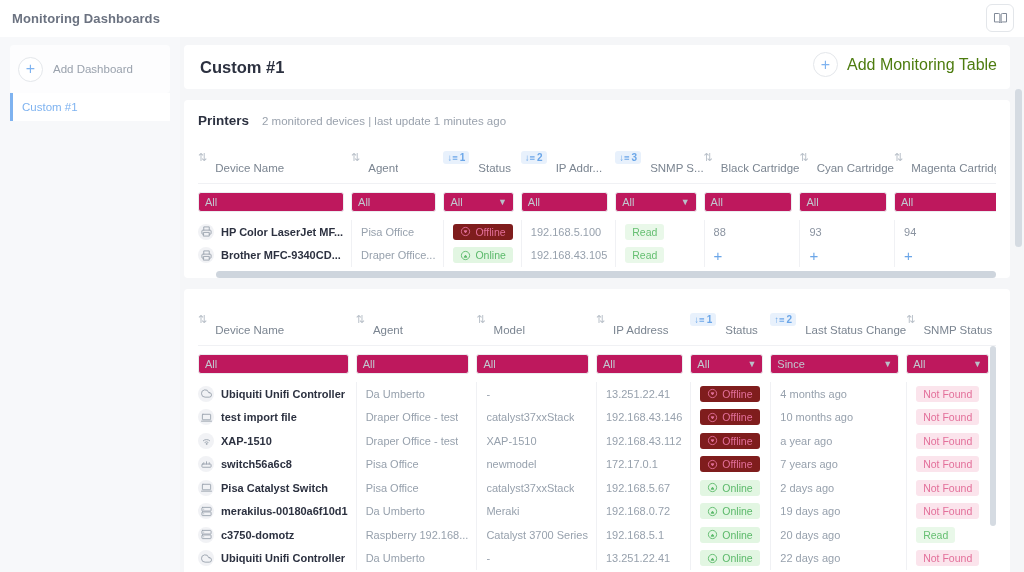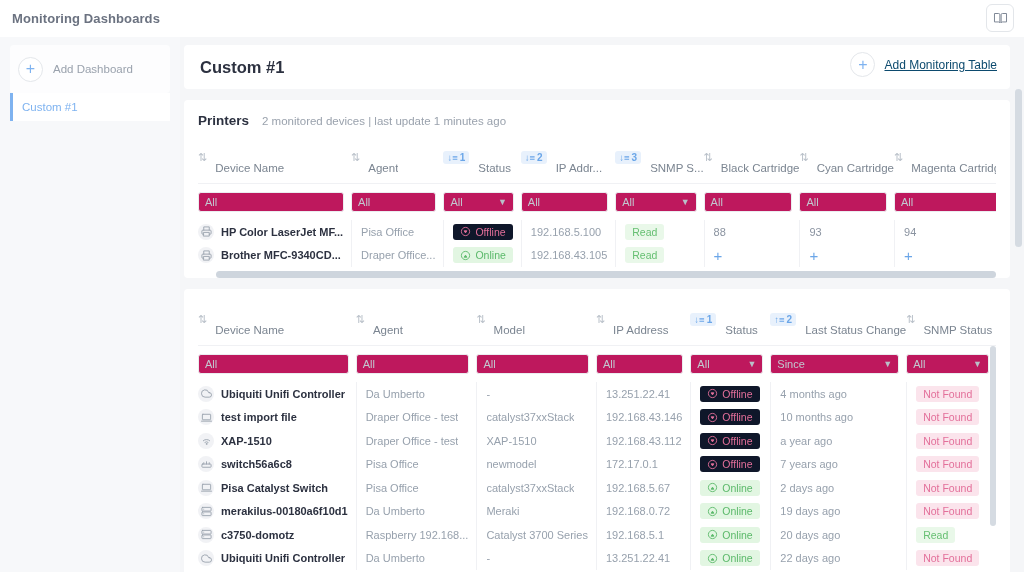--- a/index.html
+++ b/index.html
@@ -72,21 +72,21 @@
     background: #fff; border-radius: 4px;
     height: 44px; display: flex; align-items: center;
     padding: 0 16px; position: relative;
     margin-bottom: 11px;
   }
   .page-title { font-size: 16.5px; font-weight: bold; color: #2c3140; }
   .add-table-btn {
     position: absolute; right: 13px; top: 7px;
     display: flex; align-items: center; gap: 9px;
   }
-  .add-table-label { font-size: 12px; color: #0c4a6e; text-decoration: underline; }
+  .add-table-label { font-size: 16px; color: #4d7c0f; }
 
   
   .card {
     background: #fff; border-radius: 4px;
     margin-bottom: 11px; padding: 13px 14px 0 14px;
     position: relative;
   }
   .card-head {
     display: flex; align-items: baseline; gap: 13px;
     padding-bottom: 12px;
@@ -142,21 +142,21 @@
     width: 16px; height: 16px; border-radius: 50%;
     background: #f1f2f5; display: flex; align-items: center; justify-content: center;
     flex: 0 0 16px; margin-right: 7px;
   }
 
   .badge {
     display: inline-flex; align-items: center; gap: 4px;
     border-radius: 3px; padding: 2px 7px; font-size: 10.5px;
     white-space: nowrap;
   }
-  .b-offline { background: #0f172a; color: #e36f9a; }
+  .b-offline { background: #7f1d1d; color: #e36f9a; }
   .b-online  { background: #e2f6e2; color: #5bb96a; }
   .b-read    { background: #e9f8e9; color: #66bf72; }
   .b-notfound{ background: #fbe4ec; color: #e36f9a; }
 
   .num-cell { font-size: 11px; color: #8a93a0; }
   .plus-blue { color: #6ba6e8; font-size: 15px; line-height: 1; }
 
   
   .hscroll {
     height: 7px; background: #ced5dd; border-radius: 4px;

